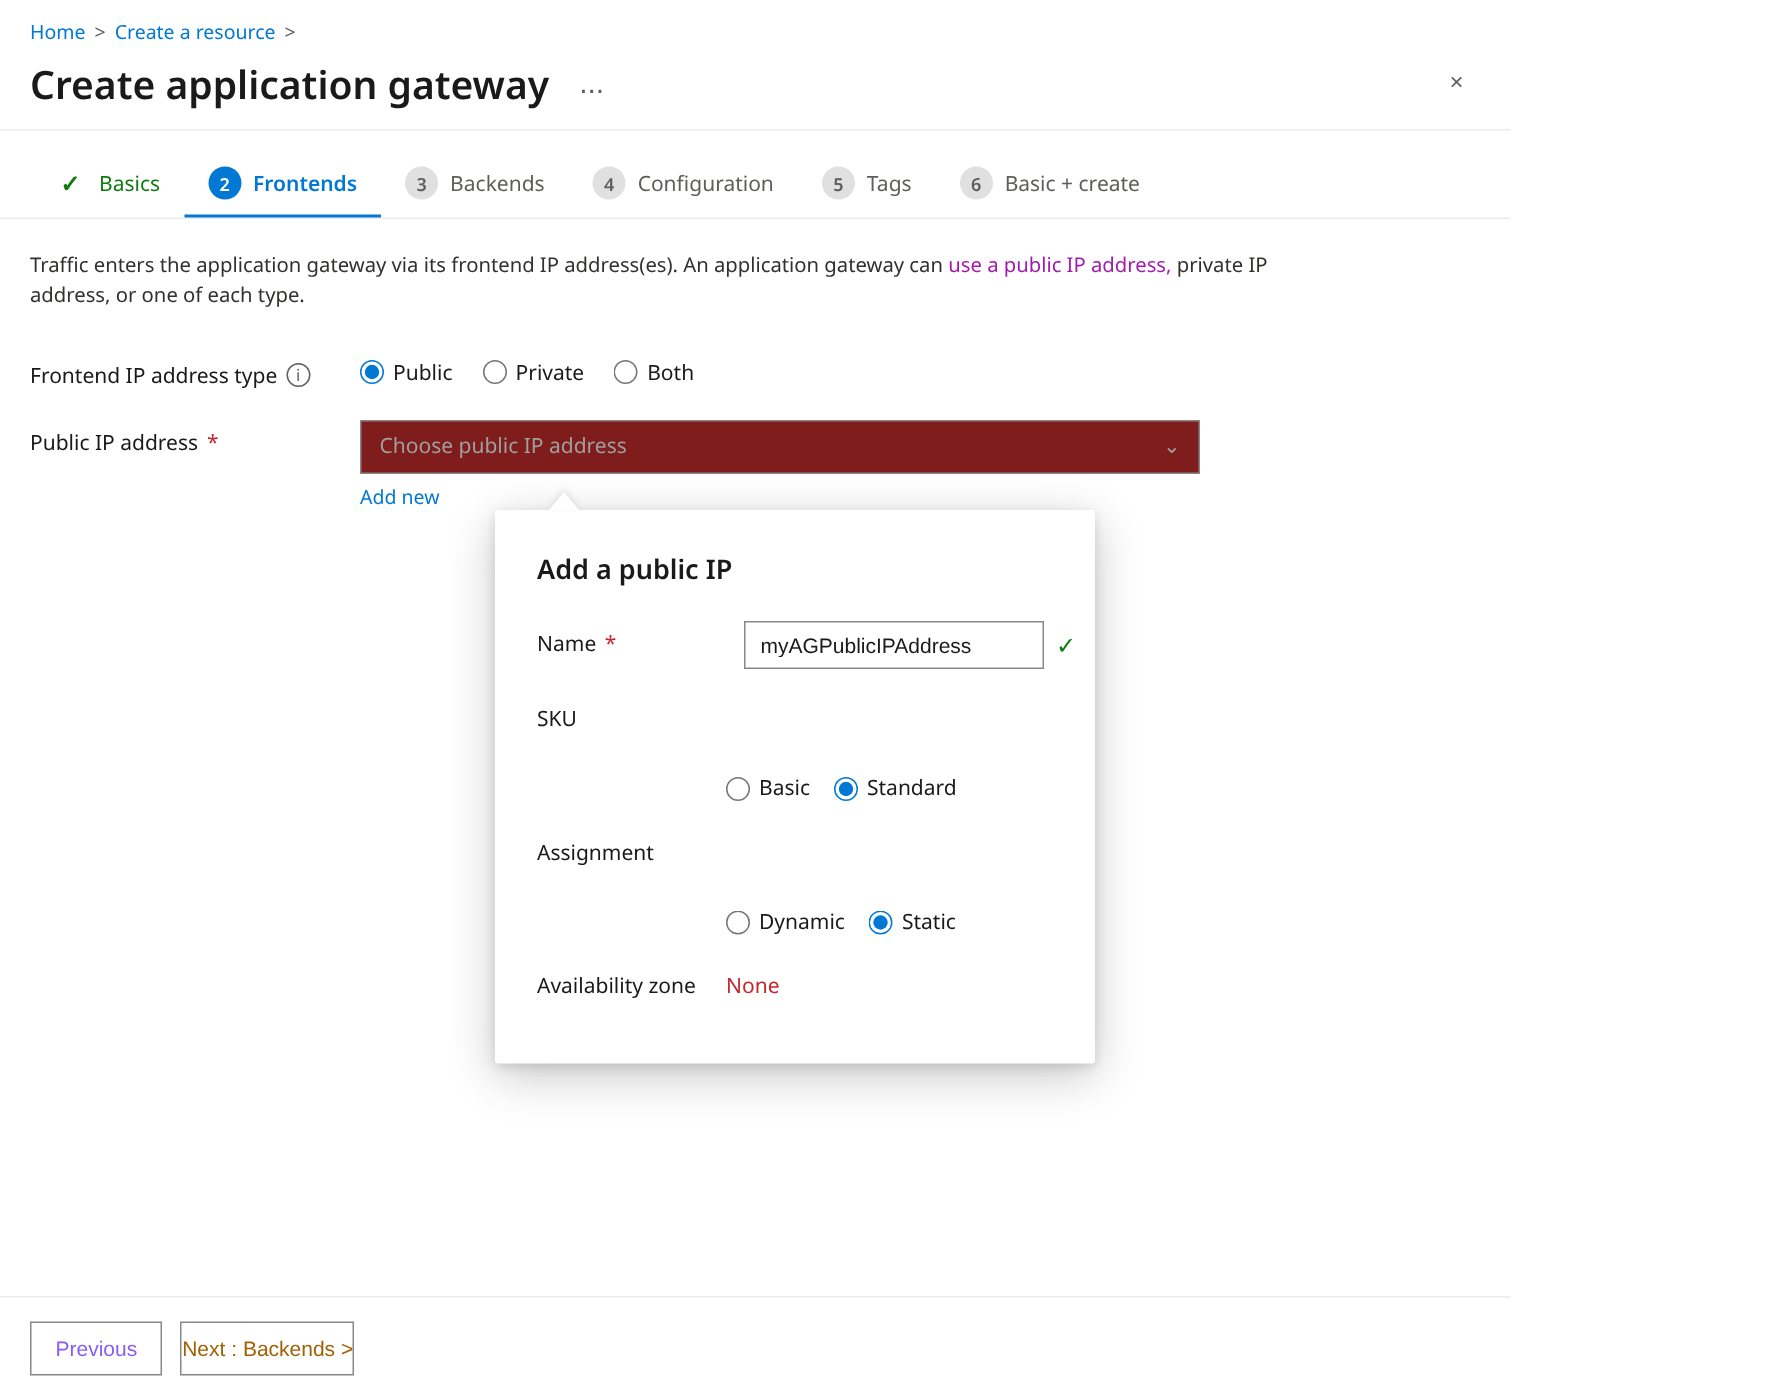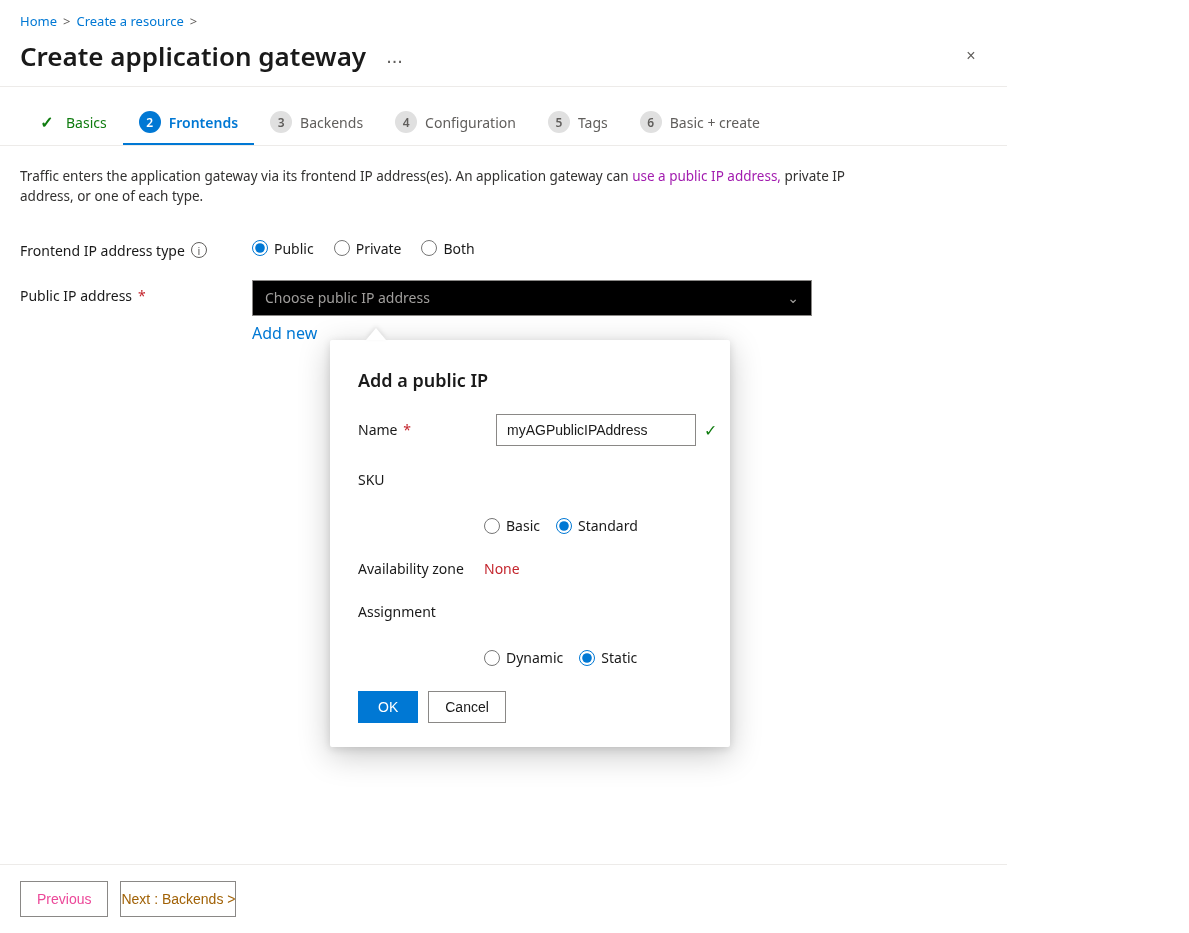--- a/index.html
+++ b/index.html
@@ -130,21 +130,21 @@
       max-width: 860px;
       margin-bottom: 28px;
       line-height: 1.5;
     }
     .description a { color: #a21caf; text-decoration: none; }
     
     .form-row {
       display: flex;
       align-items: flex-start;
       margin-bottom: 20px;
-      gap: 32px;
+      gap: 20px;
     }
     .form-label {
       min-width: 200px;
       font-size: 14px;
       color: #1a1a1a;
       padding-top: 6px;
       display: flex;
       align-items: center;
       gap: 6px;
     }
@@ -184,27 +184,27 @@
     }
     .dropdown {
       width: 560px;
       height: 36px;
       border: 1px solid #8a8886;
       display: flex;
       align-items: center;
       justify-content: space-between;
       padding: 0 12px;
       cursor: pointer;
-      background: #000000;
+      background: #7f1d1d;
       font-size: 14px;
       color: #a19f9d;
     }
     .add-new-link {
       color: #0078d4;
-      font-size: 16px;
+      font-size: 13px;
       cursor: pointer;
       text-decoration: none;
     }
     
     .modal-overlay {
       position: absolute;
       top: 340px;
       left: 330px;
       width: 400px;
       background: #fff;
@@ -304,21 +304,21 @@
     
     .footer {
       border-top: 1px solid #edebe9;
       padding: 16px 20px;
       display: flex;
       gap: 12px;
       background: #fff;
     }
     .btn-previous {
       background: #fff;
-      color: #ec4899;
+      color: #8b5cf6;
       border: 1px solid #8a8886;
       padding: 6px 16px;
       font-size: 14px;
       cursor: pointer;
       height: 36px;
     }
     .btn-next {
       background: #fff;
       color: #a16207;
       border: 1px solid #8a8886;
@@ -453,44 +453,40 @@
             <span>Basic</span>
           </label>
           <label class="modal-radio-option">
             <input type="radio" name="sku" value="standard" checked="" style="">
             <span>Standard</span>
           </label>
         </div>
       </div>
 
       <div class="modal-row">
-        <div class="modal-label">
-          <span>Availability zone</span>
-        </div>
-        <div class="availability-value">None</div>
-      </div>
-
-      <div class="modal-row">
         <div class="modal-label">Assignment</div>
         <div class="modal-radio-group">
           <label class="modal-radio-option">
             <input type="radio" name="assignment" value="dynamic" style="">
             <span>Dynamic</span>
           </label>
           <label class="modal-radio-option">
             <input type="radio" name="assignment" value="static" checked="" style="">
             <span>Static</span>
           </label>
         </div>
       </div>
 
-      <div class="modal-actions">
-        <button class="btn-ok">OK</button>
-        <button class="btn-cancel">Cancel</button>
-      </div>
+      <div class="modal-row">
+        <div class="modal-label">
+          <span>Availability zone</span>
+        </div>
+        <div class="availability-value">None</div>
+      </div>
+
     </div>
   </div>
 
   <div class="footer">
     <button class="btn-previous">Previous</button>
     <button class="btn-next">Next : Backends &gt;</button>
   </div>
 
 </div>
 

